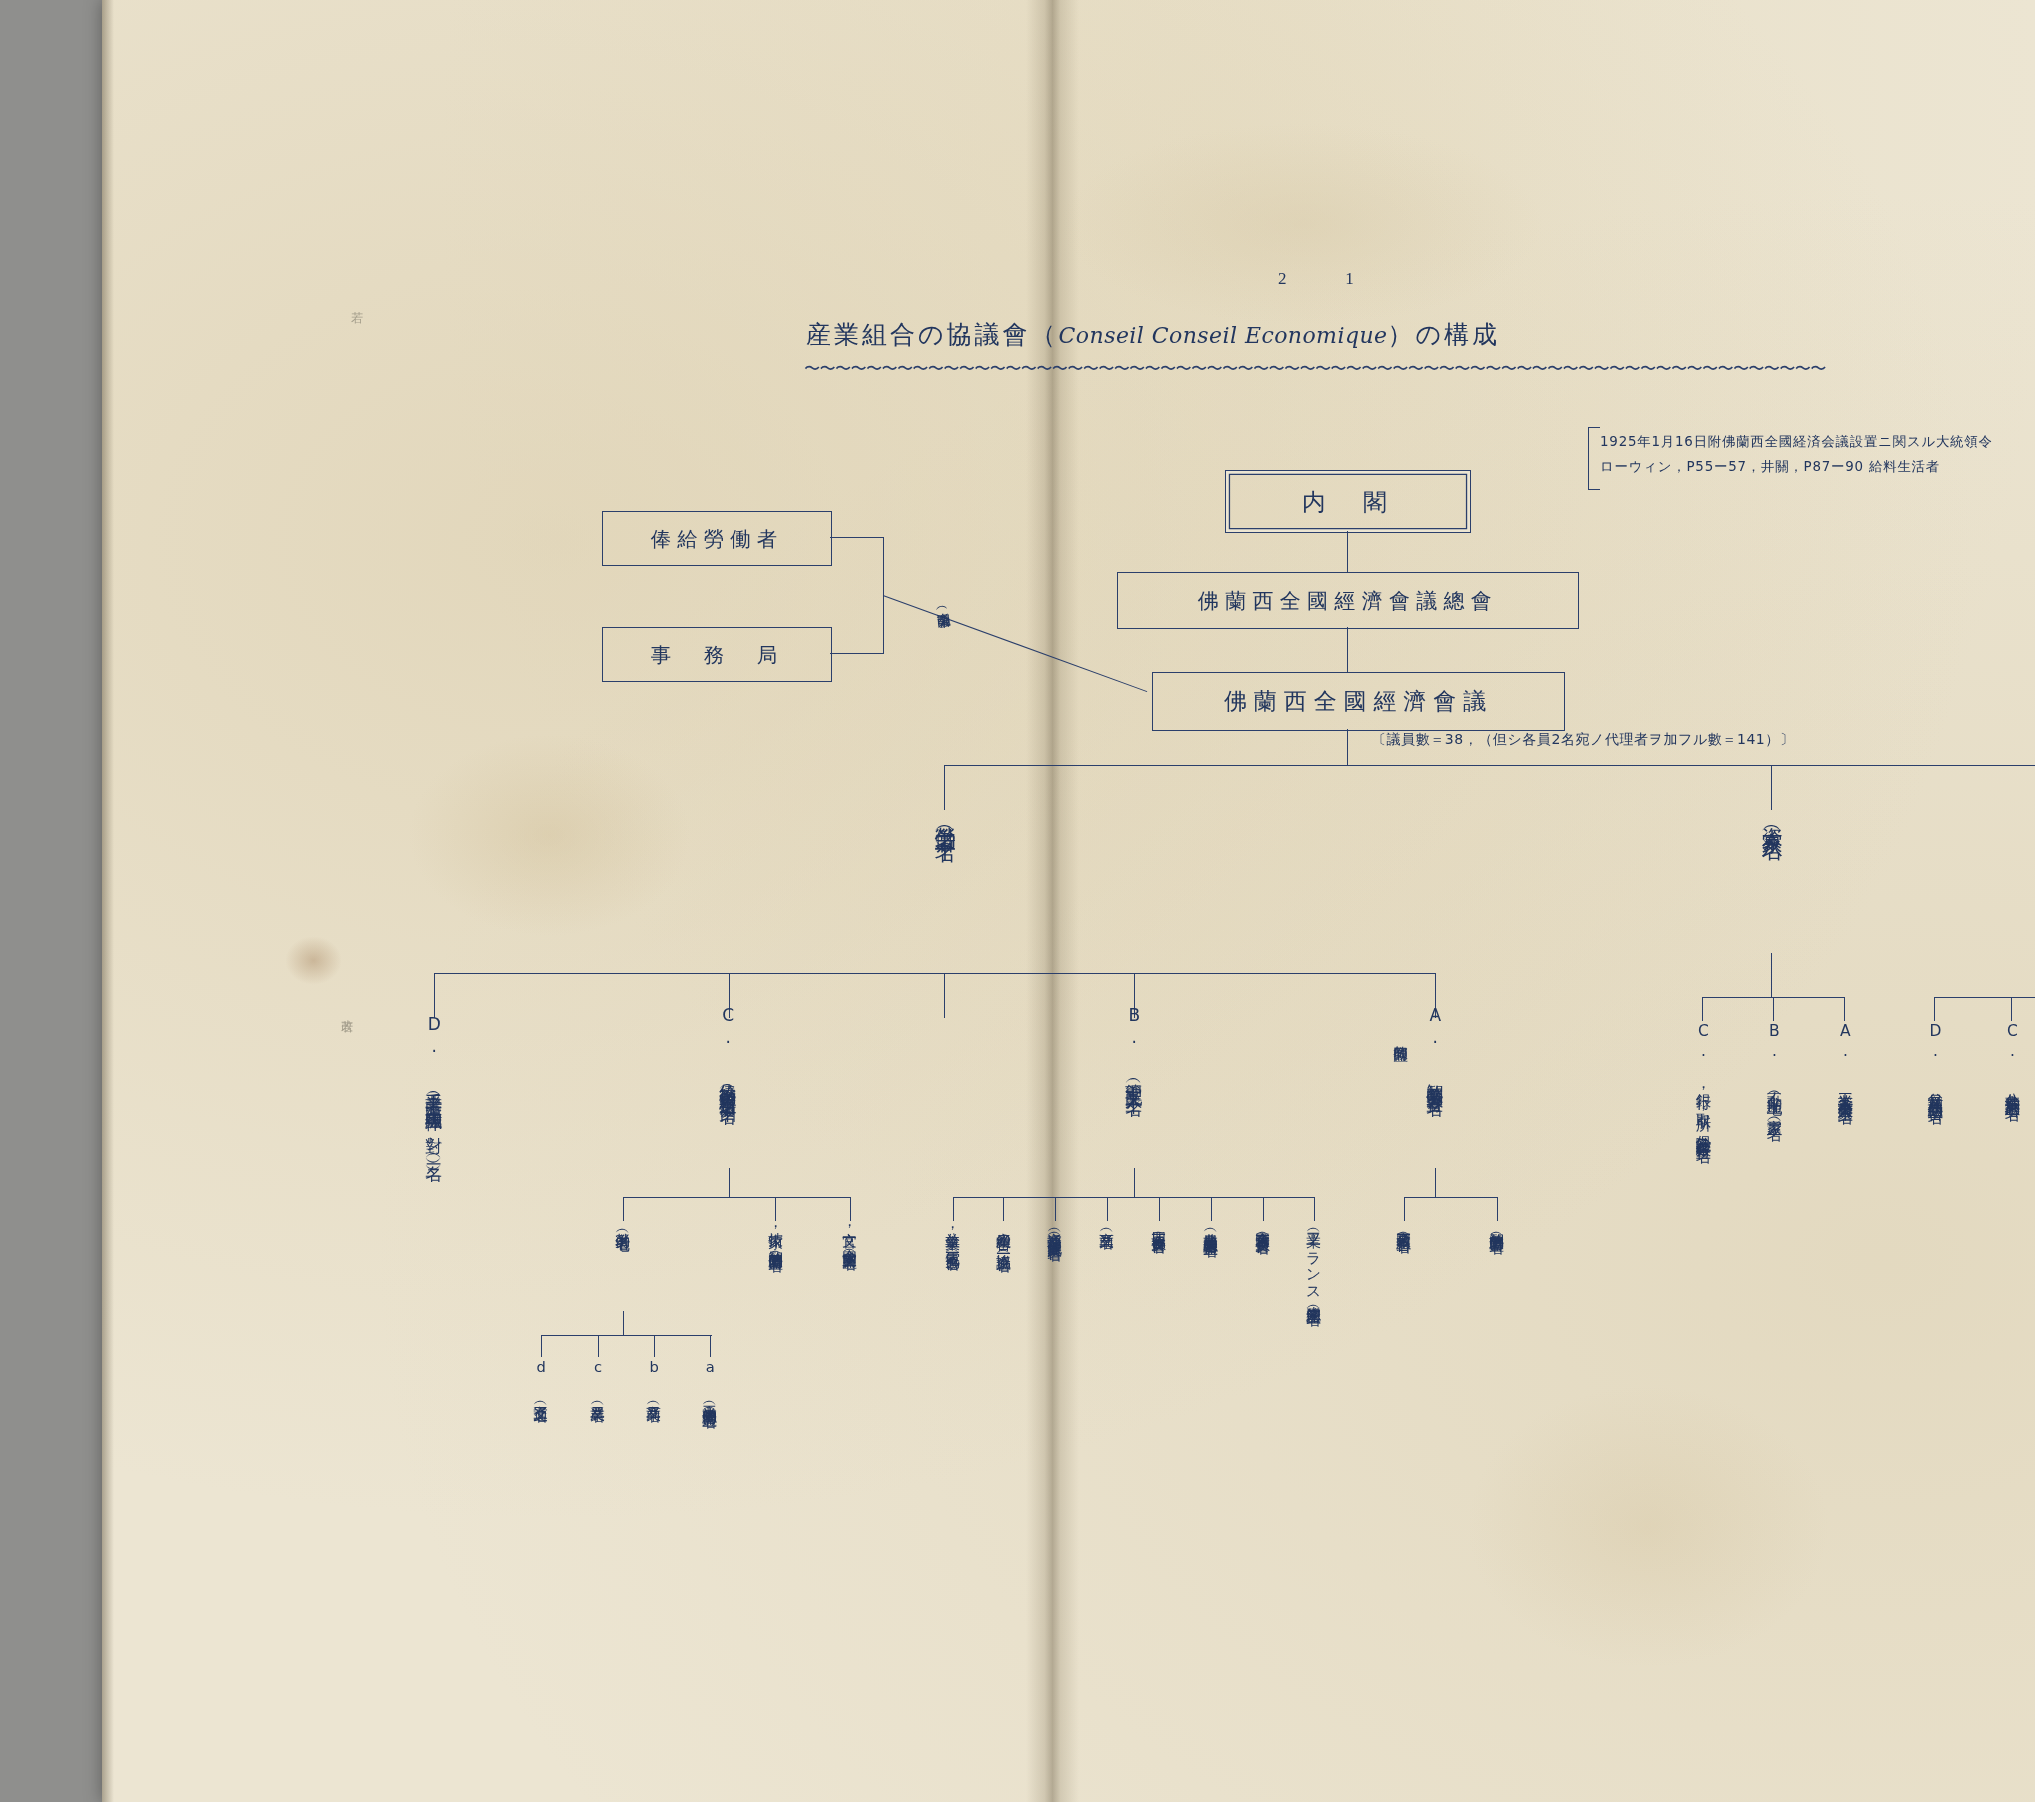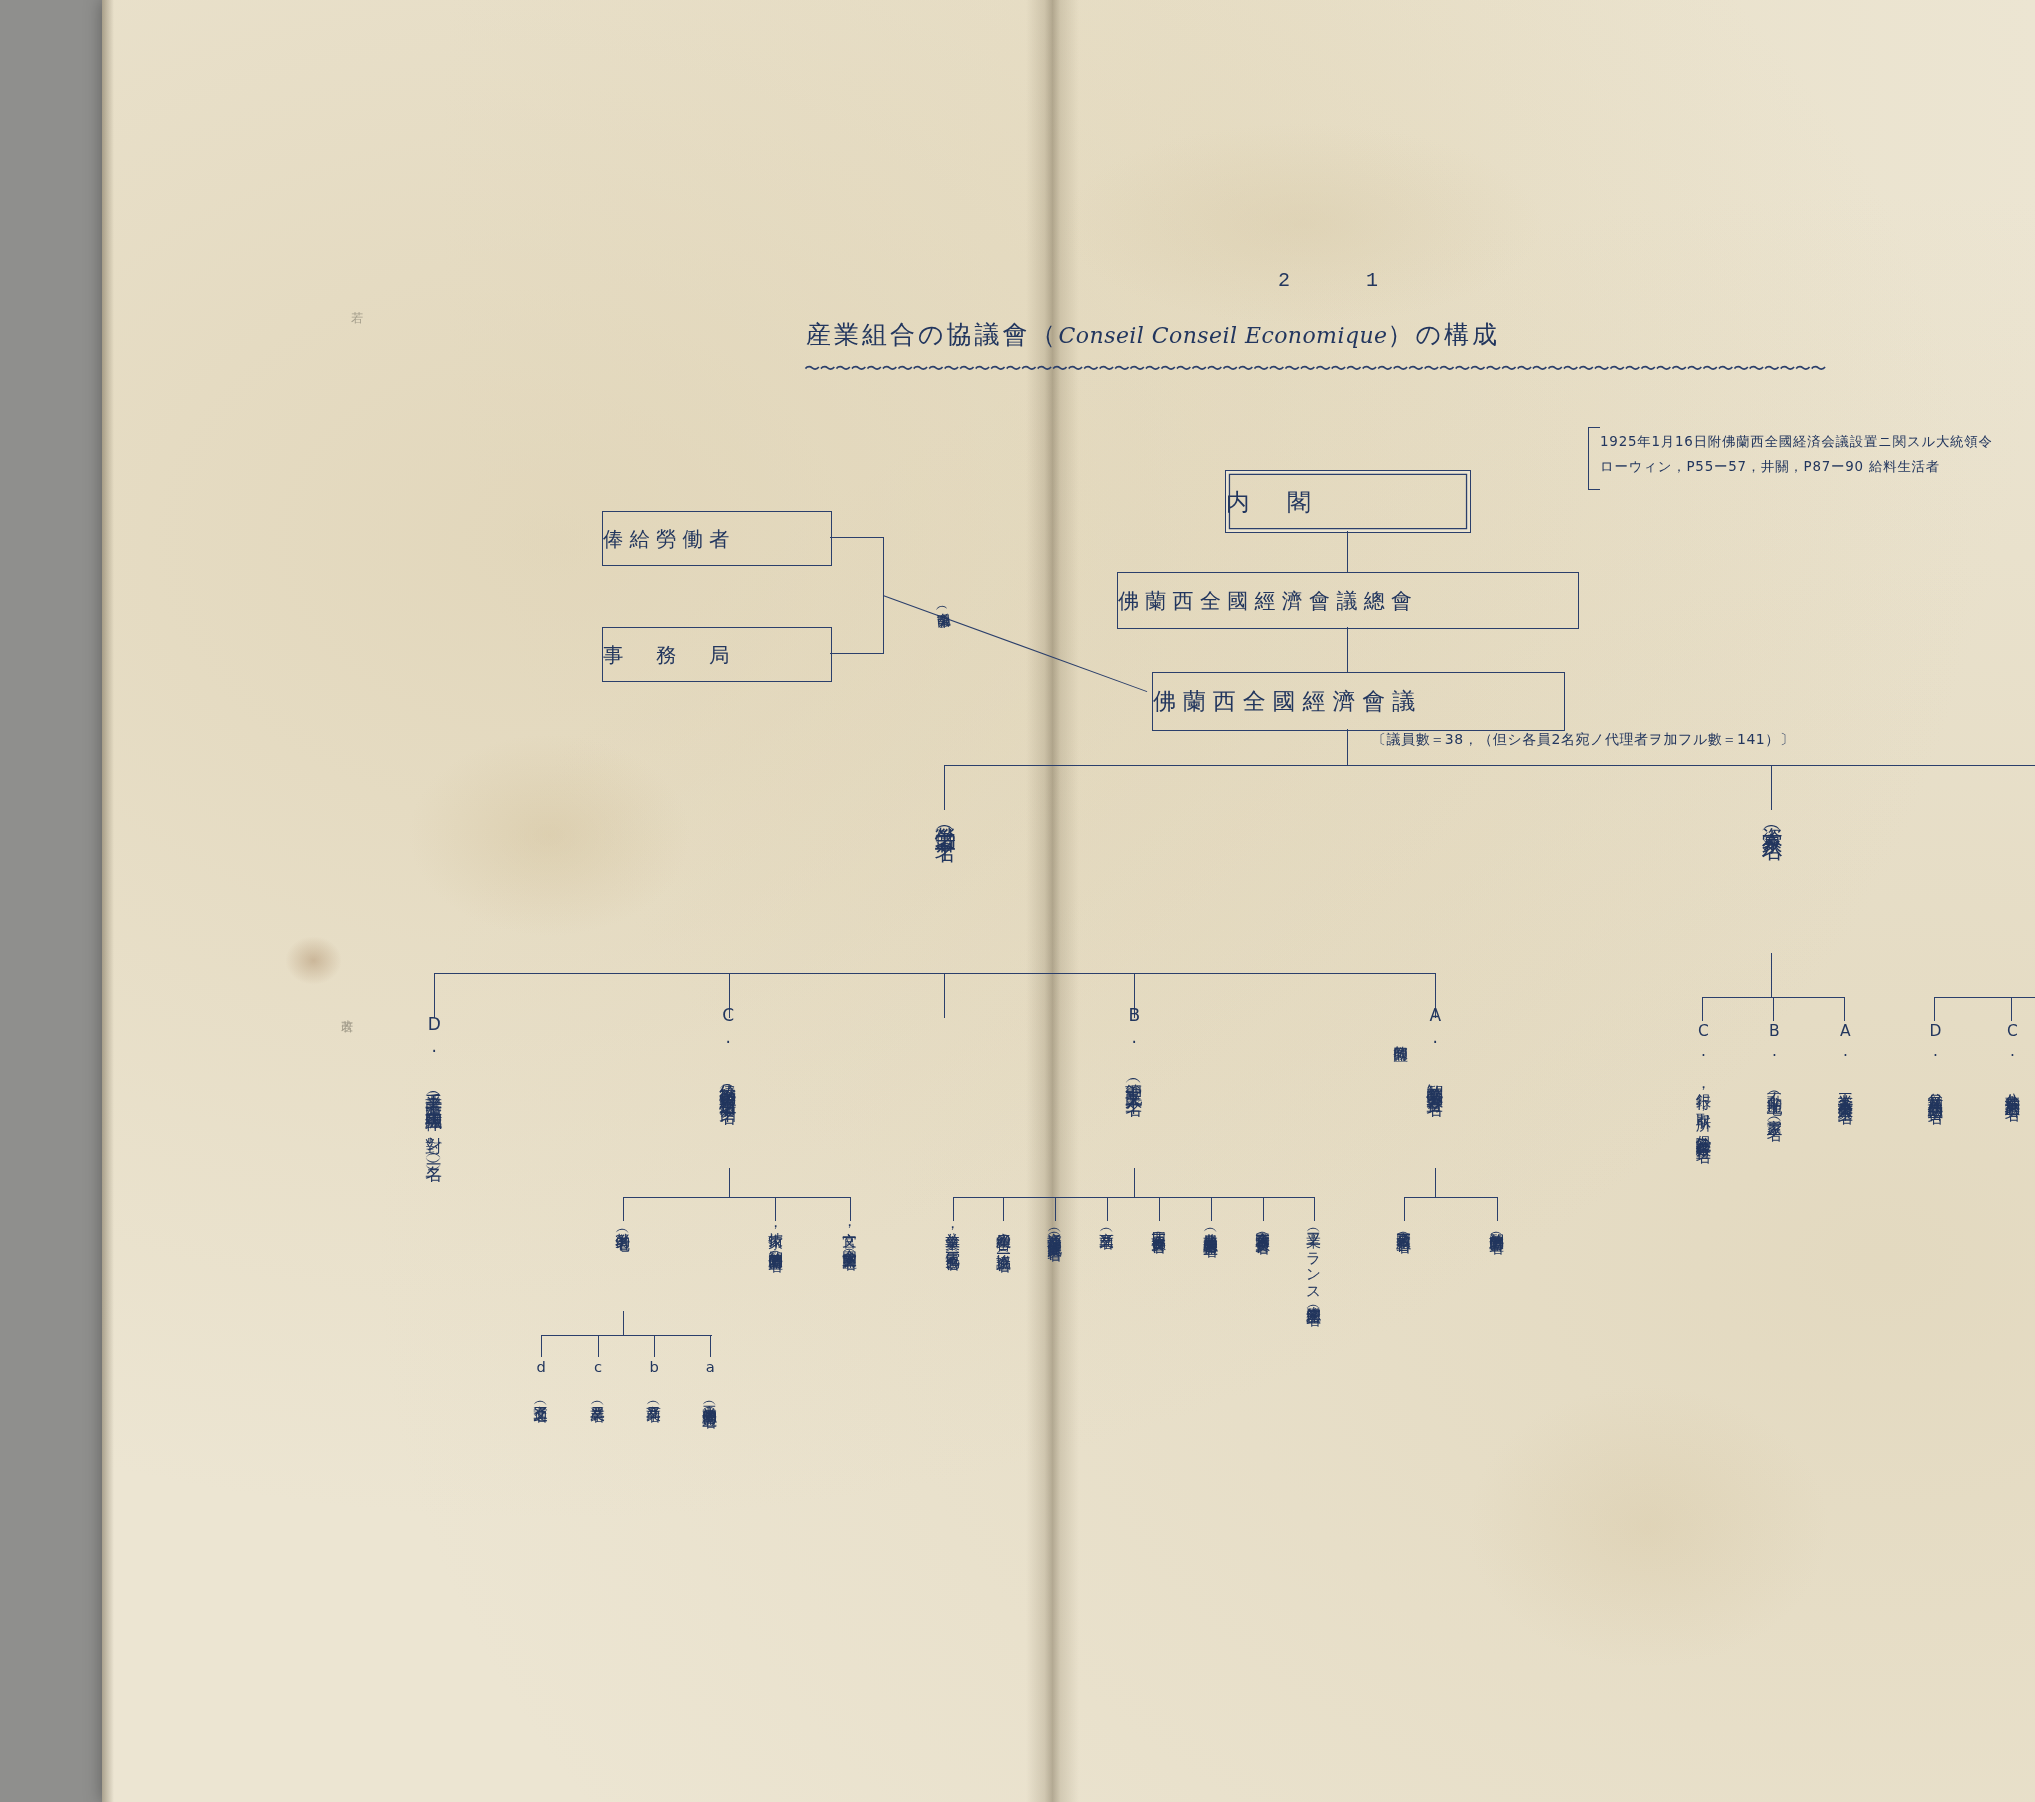--- a/index.html
+++ b/index.html
@@ -58,20 +58,21 @@
     position: absolute;
     border-radius: 50%;
     pointer-events: none;
   }
   .box {
     position: absolute;
     border: 1.2px solid #2b3f6b;
     color: #22365e;
     display: flex;
     align-items: center;
+    justify-content: center;
     background: transparent;
     font-family: "DejaVu Sans", sans-serif;
     letter-spacing: 0.30em;
   }
   .box.dbl {
     box-shadow: inset 0 0 0 2.8px #ece5d2, inset 0 0 0 4.1px #2b3f6b;
   }
   .line {
     position: absolute;
     background: #2b3f6b;
@@ -107,24 +108,24 @@
     font-size: 16.3px;
     line-height: 10.6px;
     letter-spacing: -0.8px;
     font-family: "DejaVu Sans", sans-serif;
   }
 
   #page-nums {
     position: absolute;
     left: 1278px;
     top: 269px;
-    font-size: 20px;
+    font-size: 17px;
     color: #22365e;
     letter-spacing: 1.6em;
-    font-family: Liberation Mono, monospace;
+    font-family: Liberation Serif, serif;
   }
 
   
   #source-note {
     position: absolute;
     left: 1600px;
     top: 429px;
     color: #22365e;
     font-family: "DejaVu Sans", sans-serif;
     font-size: 13.4px;

